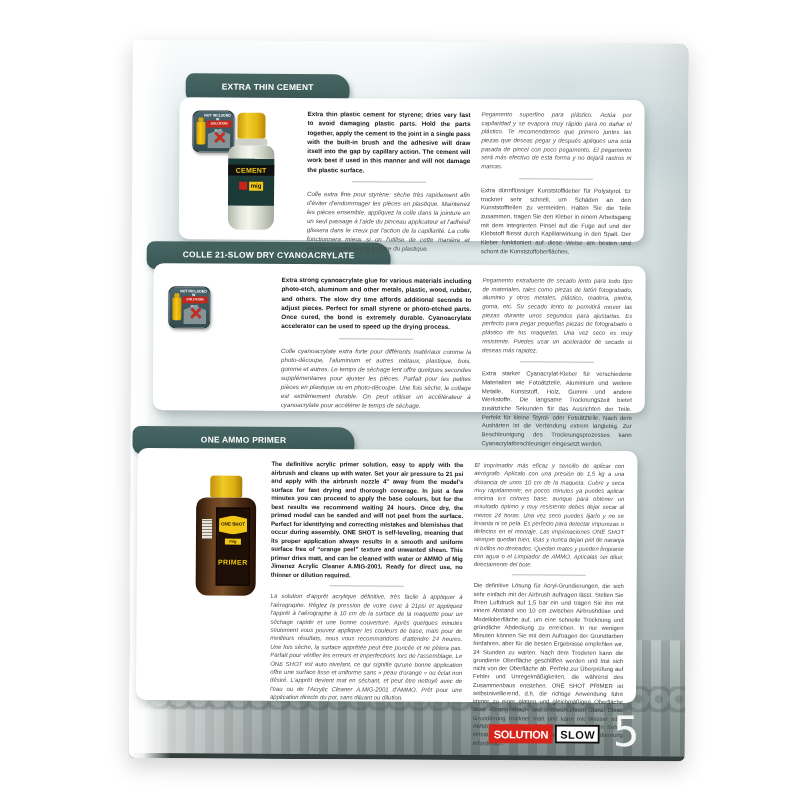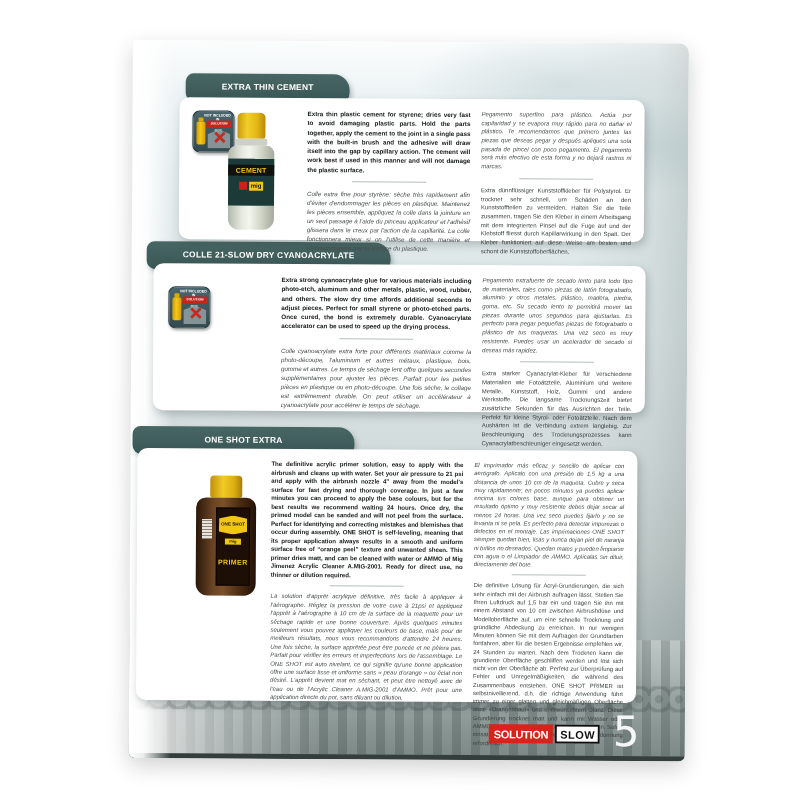--- a/index.html
+++ b/index.html
@@ -217,21 +217,21 @@
       <p class="txt fr">Colle cyanoacrylate extra forte pour différents matériaux comme la photo-découpe, l'aluminium et autres métaux, plastique, bois, gomme et autres. Le temps de séchage lent offre quelques secondes supplémentaires pour ajuster les pièces. Parfait pour les petites pièces en plastique ou en photo-découpe. Une fois sèche, le collage est extrêmement durable. On peut utiliser un accélérateur à cyanoacrylate pour accélérer le temps de séchage.</p>
     </div>
     <div class="col-right">
       <p class="txt es">Pegamento extrafuerte de secado lento para todo tipo de materiales, tales como piezas de latón fotograbado, aluminio y otros metales, plástico, madera, piedra, goma, etc. Su secado lento te permitirá mover las piezas durante unos segundos para ajustarlas. Es perfecto para pegar pequeñas piezas de fotograbado o plástico de tus maquetas. Una vez seco es muy resistente. Puedes usar un acelerador de secado si deseas más rapidez.</p>
       <div class="lang-divider"></div>
       <p class="txt de">Extra starker Cyanacrylat-Kleber für verschiedene Materialien wie Fotoätzteile, Aluminium und weitere Metalle, Kunststoff, Holz, Gummi und andere Werkstoffe. Die langsame Trocknungszeit bietet zusätzliche Sekunden für das Ausrichten der Teile. Perfekt für kleine Styrol- oder Fotoätzteile. Nach dem Aushärten ist die Verbindung extrem langlebig. Zur Beschleunigung des Trocknungsprozesses kann Cyanacrylatbeschleuniger eingesetzt werden.</p>
     </div>
   </div>
 
   <div class="tab tab3">
-    <span>ONE SHOT EXTRA</span>
+    <span>ONE AMMO PRIMER</span>
   </div>
   <div class="card card3">
     <div class="col-left">
       <div class="bottle b-primer">
         <div class="cap"></div>
         <div class="body">
           <div class="side-label"></div>
           <div class="main-label">
             <span class="oneshot">ONE SHOT</span>
             <span class="mini-mig">mig</span>

